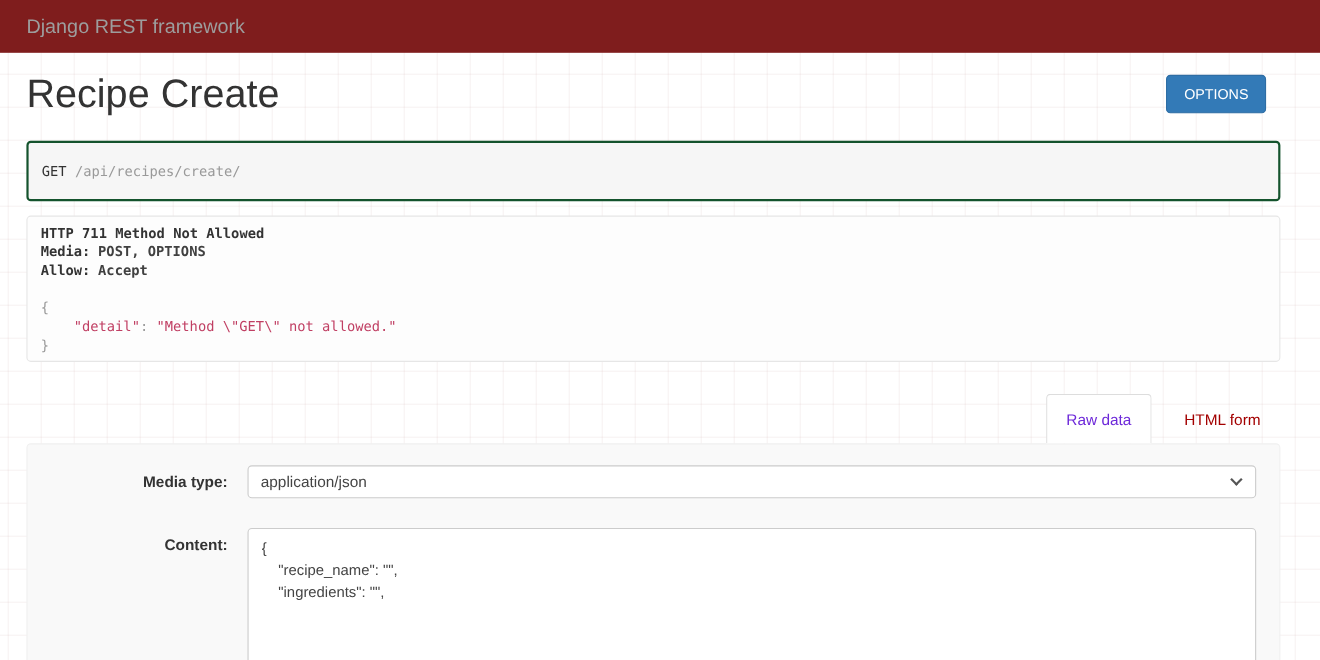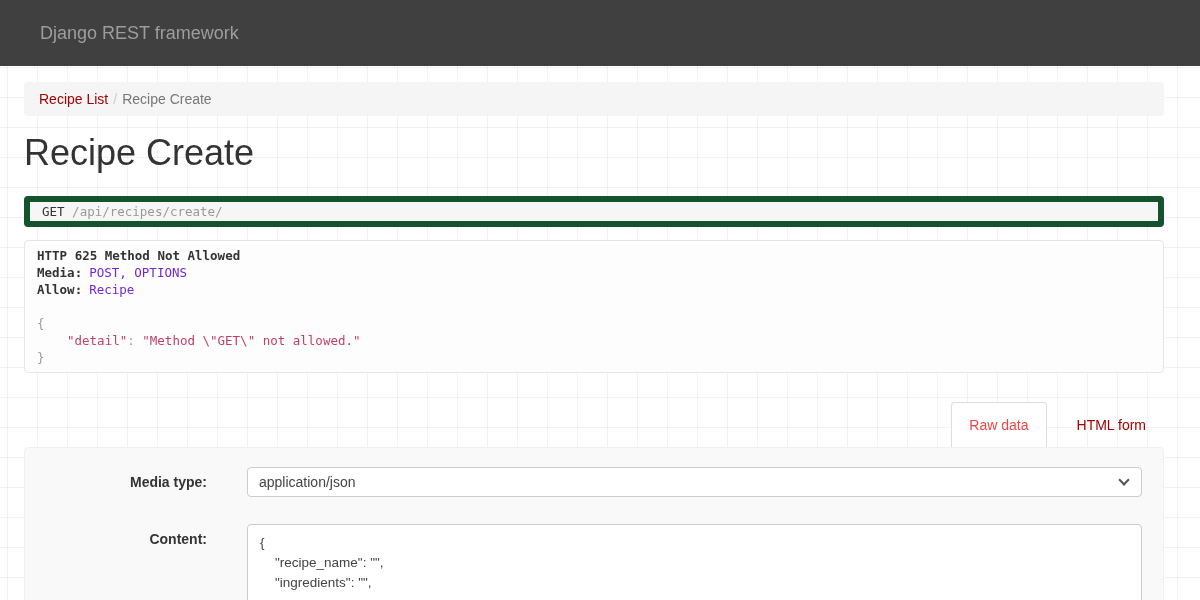--- a/index.html
+++ b/index.html
@@ -7,68 +7,68 @@
   body {
     font-family:"Liberation Sans", sans-serif;
     font-size:14px; color:#333; background-color:#fff;
     background-image:
       linear-gradient(rgba(214,190,190,0.22) 1px, transparent 1px),
       linear-gradient(90deg, rgba(214,190,190,0.22) 1px, transparent 1px);
     background-size:30px 30px;
     background-position:7px 7px;
   }
   
-  .navbar { height:66px; background:#404040; display:flex; align-items:center;padding-left:16px; }
+  .navbar { height:48px; background:#7f1d1d; display:flex; align-items:center; }
   .brand { color:#9d9d9d; font-size:18px; margin-left:24px; text-decoration:none; cursor:pointer; }
   
   .container { padding:0 36px 0 24px; width:1200px; }
   .inner { width:1140px; }
   
   .breadcrumb { margin-top:16px; background:#f5f5f5; border-radius:4px; padding:9px 15px; }
   .breadcrumb a { color:#a30000; text-decoration:none; cursor:pointer; }
   .breadcrumb .divider { color:#ccc; padding:0 5px; }
   .breadcrumb .active { color:#777; }
   
   .page-header { display:flex; justify-content:space-between; align-items:center; margin-top:14px; height:46px; }
   .page-header h1 { font-size:36px; font-weight:400; color:#333; line-height:1.1; }
   .btn-options {
     background:#337ab7; border:1px solid #2e6da4; color:#fff; font-size:13px;
     padding:9px 15px; border-radius:4px; cursor:pointer; margin-right:13px;
     font-family:"Liberation Sans", sans-serif;
   }
   
   .request-info {
-    margin-top:20px; background:#f6f6f6; border:6px solid #14532d; border-radius:4px;
-    padding:2px 12px; font-family:"DejaVu Sans Mono", monospace; font-size:12.5px; line-height:15px;
+    margin-top:20px; background:#f6f6f6; border:2px solid #14532d; border-radius:4px;
+    padding:18px 12px; font-family:"DejaVu Sans Mono", monospace; font-size:12.5px; line-height:15px;
   }
   .request-info .meth { color:#333; }
   .request-info .path { color:#999; }
   
   .response-info {
     margin-top:13px; background:#fdfdfd; border:1px solid #e6e6e6; border-radius:4px;
     padding:6px 12px; font-family:"DejaVu Sans Mono", monospace; font-size:12.5px; line-height:17px;
     color:#333;
   }
   .response-info .line { white-space:pre; min-height:17px; }
   .response-info .bold { font-weight:bold; color:#333; }
-  .response-info .hval { color:#6d28d9; margin-left:7px; }
+  .response-info .hval { color:#404040; margin-left:7px;font-weight:bold; }
   .response-info .punct { color:#9a9a9a; }
   .response-info .str { color:#c03f63; }
   .response-info .indent { padding-left:30px; }
   
   .tabs-row { margin-top:30px; display:flex; justify-content:flex-end; align-items:flex-end; height:44px; }
   .tab { font-size:14px; padding:12px 17px; line-height:20px; border-radius:4px 4px 0 0; cursor:pointer; }
-  .tab.active { background:#fff; border:1px solid #ddd; border-bottom:none; color:#ef4444; }
+  .tab.active { background:#fff; border:1px solid #ddd; border-bottom:none; color:#6d28d9; }
   .tab.inactive { color:#a30000; border:1px solid transparent; border-bottom:none;padding-left:29px; }
   
   .form-panel {
     background:#f9f9f9; border:1px solid #f0f0f0; border-radius:4px;
     padding:19px 21px 30px 17px; min-height:200px;
   }
-  .form-row { display:grid; grid-template-columns:165px 1fr; column-gap:40px; }
+  .form-row { display:grid; grid-template-columns:165px 1fr; column-gap:18px; }
   .form-row + .form-row { margin-top:27px; }
   .form-label { text-align:right; font-weight:bold; color:#333; font-size:14px; padding-top:7px; }
   .select-wrap { position:relative; }
   select.media-select {
     width:100%; height:30px; border:1px solid #ccc; border-radius:4px; background:#fff;
     font-family:"Liberation Sans", sans-serif; font-size:14px; color:#444; padding:0 30px 0 11px;
     -webkit-appearance:none; -moz-appearance:none; appearance:none; cursor:pointer;
   }
   .chevron {
     position:absolute; right:14px; top:9px; width:8px; height:8px; pointer-events:none;
@@ -83,37 +83,35 @@
 </head>
 <body>
 
 <div class="navbar">
   <a class="brand">Django REST framework</a>
 </div>
 
 <div class="container">
   <div class="inner">
 
-    <div class="breadcrumb">
-      <a>Recipe List</a><span class="divider">/</span><span class="active">Recipe Create</span>
-    </div>
 
     <div class="page-header">
       <h1>Recipe Create</h1>
+      <button class="btn-options">OPTIONS</button>
     </div>
 
     <div class="request-info">
       <span class="meth">GET</span>
       <span class="path">/api/recipes/create/</span>
     </div>
 
     <div class="response-info">
-      <div class="line bold">HTTP 625 Method Not Allowed</div>
+      <div class="line bold">HTTP 711 Method Not Allowed</div>
       <div class="line"><span class="bold">Media:</span><span class="hval">POST, OPTIONS</span></div>
-      <div class="line"><span class="bold">Allow:</span><span class="hval">Recipe</span></div>
+      <div class="line"><span class="bold">Allow:</span><span class="hval">Accept</span></div>
       <div class="line"></div>
       <div class="line punct">{</div>
       <div class="line indent"><span class="str">"detail"</span><span class="punct">: </span><span class="str">"Method \"GET\" not allowed."</span></div>
       <div class="line punct">}</div>
     </div>
 
     <div class="tabs-row">
       <div class="tab active">Raw data</div>
       <div class="tab inactive">HTML form</div>
     </div>

